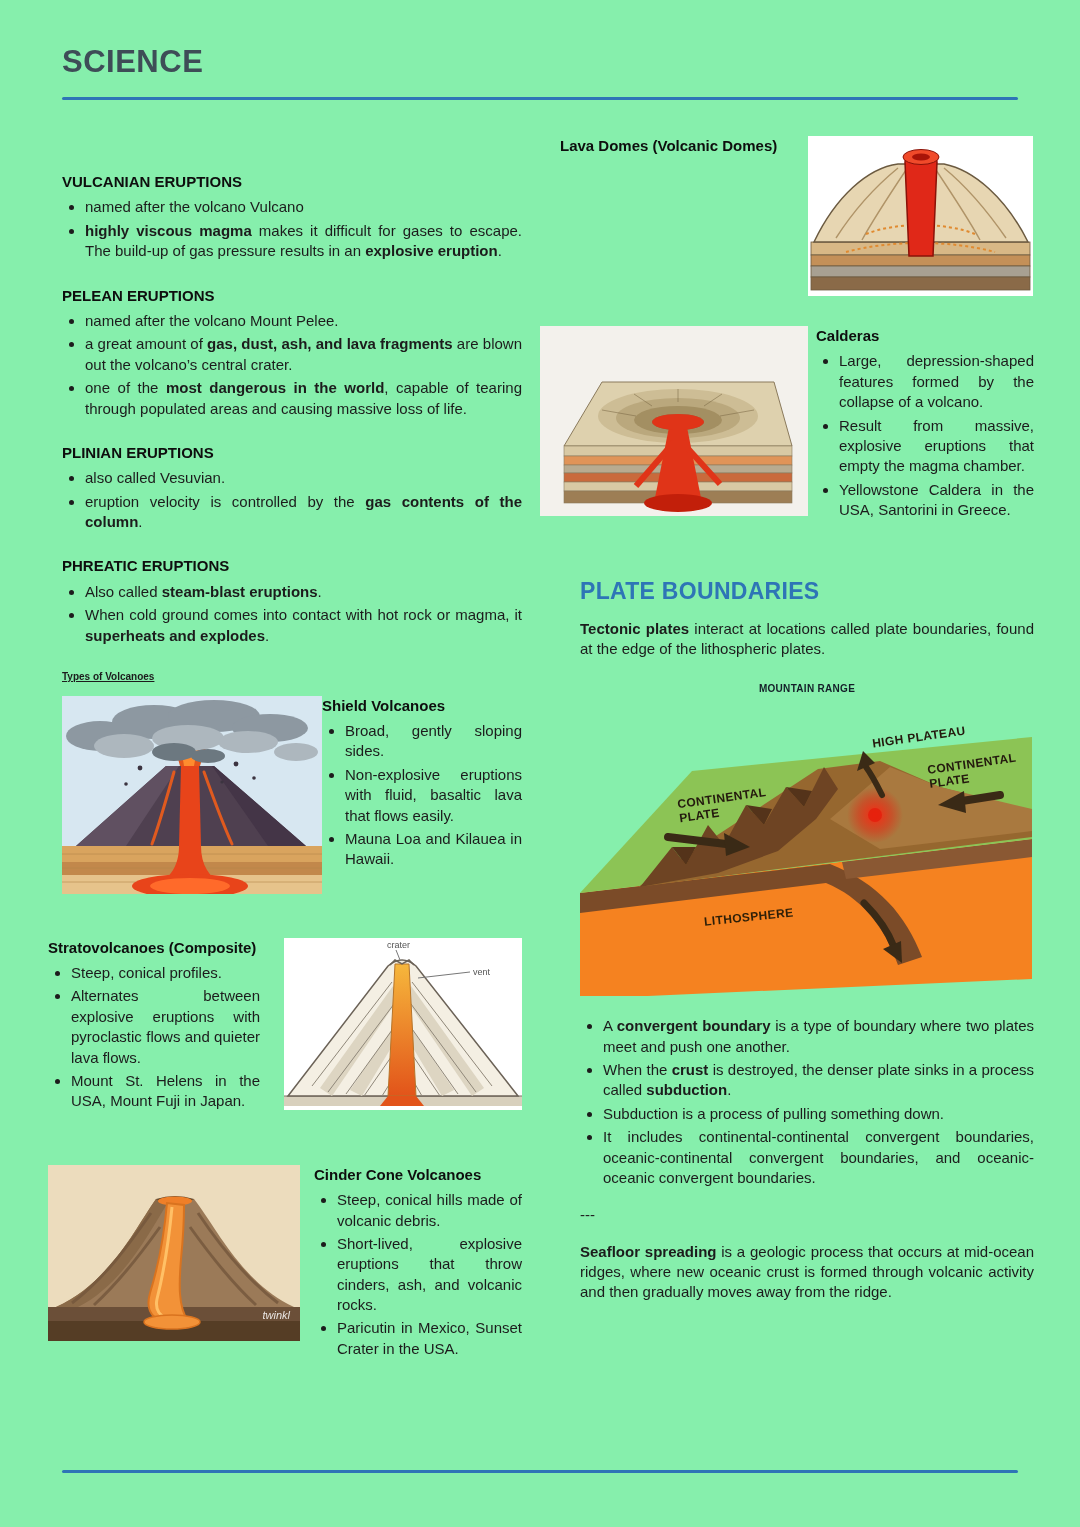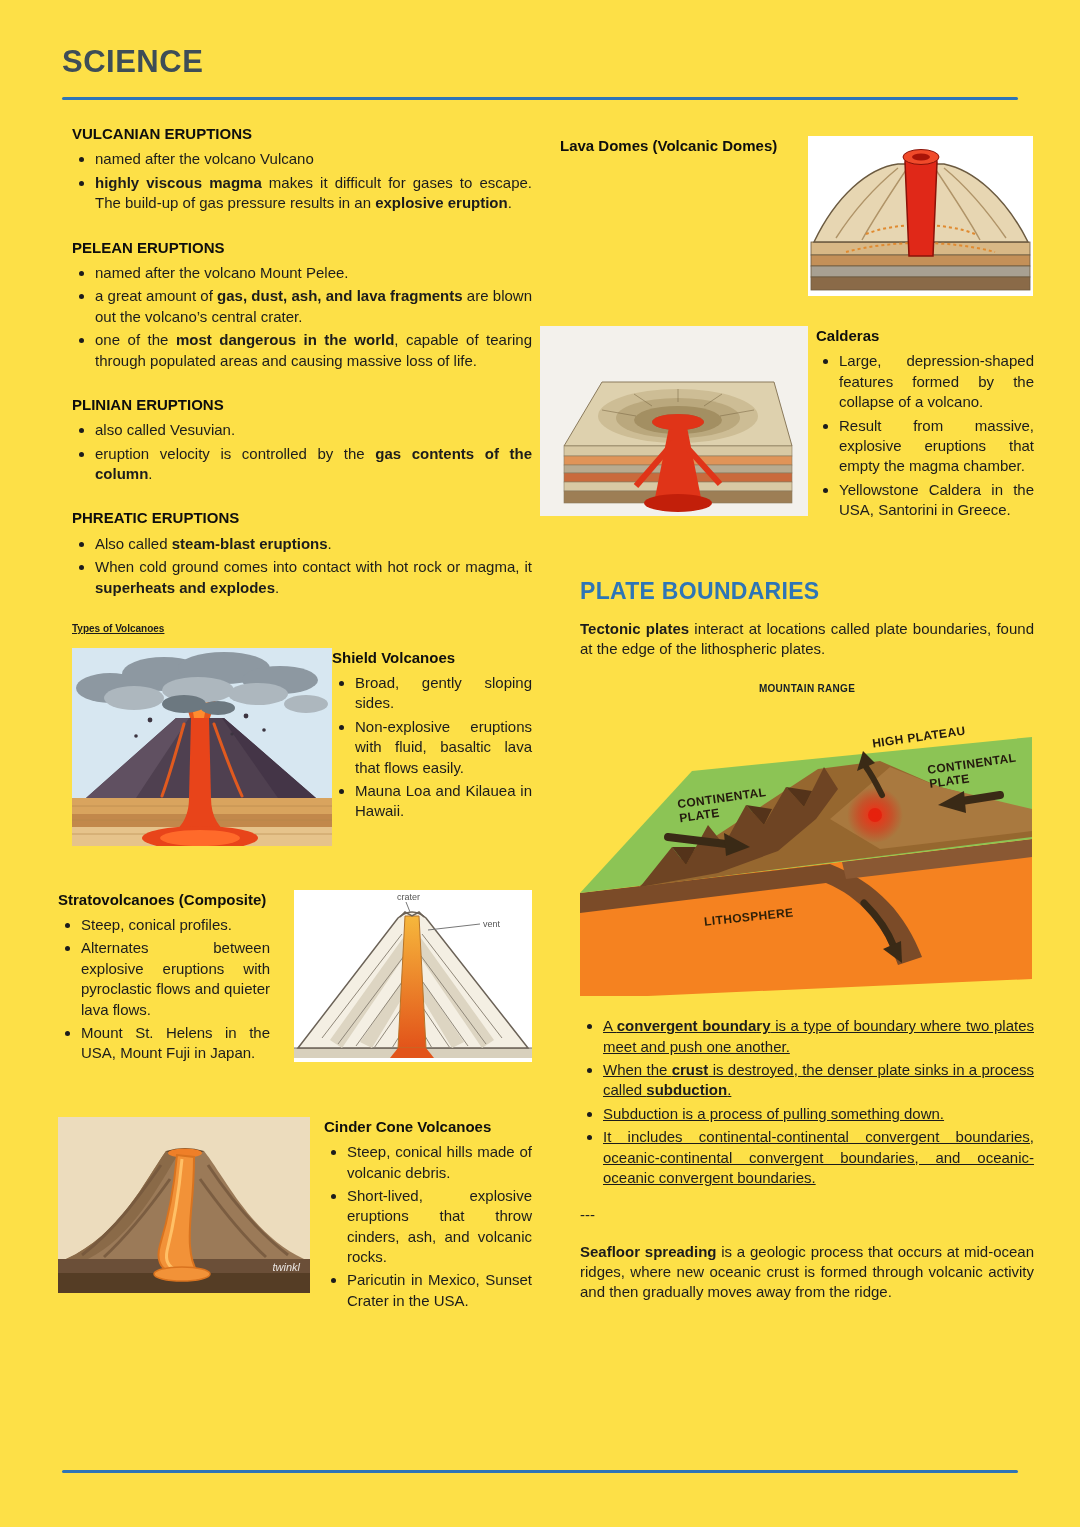--- a/index.html
+++ b/index.html
@@ -1,33 +1,33 @@
 <!DOCTYPE html>
 <html><head>
 <meta charset="utf-8">
 <title>Science Notes</title>
 <style>
   * { box-sizing: border-box; }
   html, body { margin: 0; padding: 0; background: #ffffff; }
   .page {
     position: relative; width: 1080px; height: 1527px;
-    background: #fde047; overflow: hidden;
+    background: #86efac; overflow: hidden;
     font-family: "Liberation Sans", "DejaVu Sans", sans-serif;
     color: #1c1c1c;
   }
   .doc-title {
     position: absolute; left: 62px; top: 44px; margin: 0;
     font-size: 31px; font-weight: 700; letter-spacing: .5px; color: #3e4d57;
   }
   .rule { position: absolute; left: 62px; width: 956px; height: 3px; background: #2e75b6; border-radius: 2px; }
   .rule-top { top: 97px; }
   .rule-bottom { top: 1470px; }
 
   .col { position: absolute; top: 124px; font-size: 15px; line-height: 1.36; }
-  .col-left  { left: 72px;  width: 460px; }
+  .col-left  { left: 62px;  width: 460px; margin-top: 48px; }
   .col-right { left: 560px; width: 474px; }
 
   .sec { margin-bottom: 24px; }
   .sub-h { margin: 0 0 5px 0; font-size: 15px; font-weight: 700; color: #0e0e0e; }
   .bullets { margin: 0; padding-left: 23px; }
   .bullets li { text-align: justify; margin-bottom: 3px; }
   .b { font-weight: 700; }
 
   .types-h { margin: 8px 0 12px 0; font-size: 10px; font-weight: 700; text-decoration: underline; }
 
@@ -54,21 +54,21 @@
   .diagram-caption { margin: 22px 0 6px 0; text-align: center; font-size: 10px; font-weight: 700; color: #141e28; letter-spacing: .3px; }
   .conv-diagram { position: relative; width: 452px; height: 295px; margin-bottom: 20px; }
   .dlabel {
     position: absolute; font-size: 12px; font-weight: 700; color: #241a0e;
     letter-spacing: .4px; line-height: 1.15; transform: rotate(-8deg); white-space: normal;
   }
   .dl-plateau  { left: 292px; top: 30px;  white-space: nowrap; }
   .dl-cp-right { left: 348px; top: 56px;  width: 100px; }
   .dl-cp-left  { left: 98px;  top: 90px;  width: 104px; }
   .dl-litho    { left: 124px; top: 210px; transform: rotate(-6deg); white-space: nowrap; color: #2d1f08; }
-  .pb-bullets { margin-bottom: 17px; text-decoration: underline; }
+  .pb-bullets { margin-bottom: 17px; }
   .sep { margin: 14px 0 16px 0; font-size: 15px; color: #222; }
 </style>
 </head>
 <body>
 
 <div class="page">
 
   <h1 class="doc-title">SCIENCE</h1>
   <div class="rule rule-top"></div>
 

